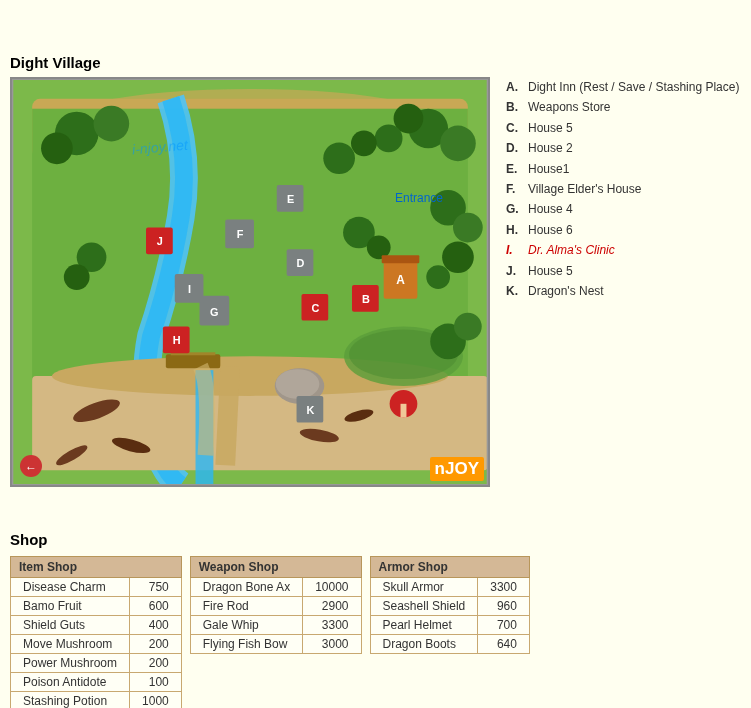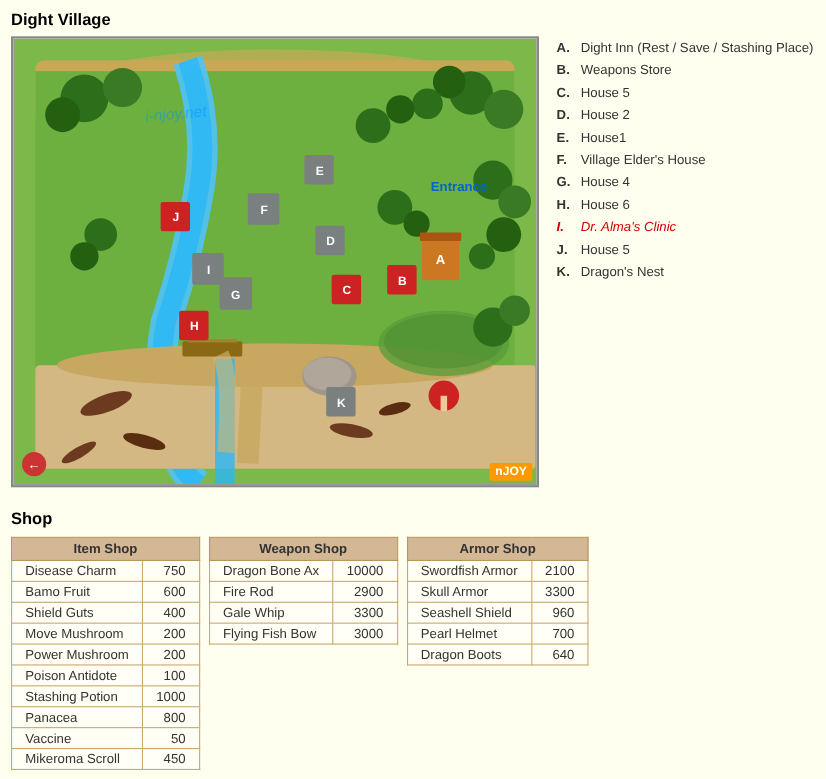--- a/index.html
+++ b/index.html
@@ -9,20 +9,21 @@
       font-size: 13px;
       color: #333;
       padding: 10px;
     }
 
     h2 {
       font-size: 15px;
       font-weight: bold;
       margin-bottom: 6px;
       color: #000;
+      margin-top: 44px;
     }
 
     
     .map-section {
       display: flex;
       gap: 16px;
       margin-bottom: 20px;
     }
 
     .map-container {
@@ -42,35 +43,35 @@
       color: rgba(0,150,255,0.5);
       font-size: 14px;
       font-style: italic;
       transform: rotate(-5deg);
       pointer-events: none;
     }
 
     
     .entrance-label {
       position: absolute;
-      top: 128px;
+      top: 112px;
       right: 45px;
       color: #0066cc;
       font-size: 12px;
-      font-weight: bold;
+      font-weight: normal;
     }
 
     
     .njoy-badge {
       position: absolute;
       bottom: 4px;
       right: 4px;
       background: #ff9900;
       color: white;
-      font-size: 11px;
+      font-size: 17px;
       font-weight: bold;
       padding: 2px 5px;
       border-radius: 2px;
     }
 
     
     .back-btn {
       position: absolute;
       bottom: 8px;
       left: 8px;
@@ -122,21 +123,21 @@
 
     table {
       border-collapse: collapse;
       font-size: 12px;
     }
 
     table th {
       background: #d4b896;
       border: 1px solid #b8965a;
       padding: 3px 8px;
-      text-align: center;
+      text-align: left;
       font-weight: bold;
     }
 
     table td {
       border: 1px solid #c8a870;
       padding: 2px 12px;
       background: #fffff5;
     }
 
     table td:last-child {
@@ -394,24 +395,20 @@
     </table>
 
     <table>
       <thead>
         <tr>
           <th colspan="2">Armor Shop</th>
         </tr>
       </thead>
       <tbody>
         <tr>
-            <td>Swordfish Armor</td>
-            <td>2100</td>
-          </tr>
-        <tr>
             <td>Skull Armor</td>
             <td>3300</td>
           </tr>
         <tr>
             <td>Seashell Shield</td>
             <td>960</td>
           </tr>
         <tr>
             <td>Pearl Helmet</td>
             <td>700</td>

